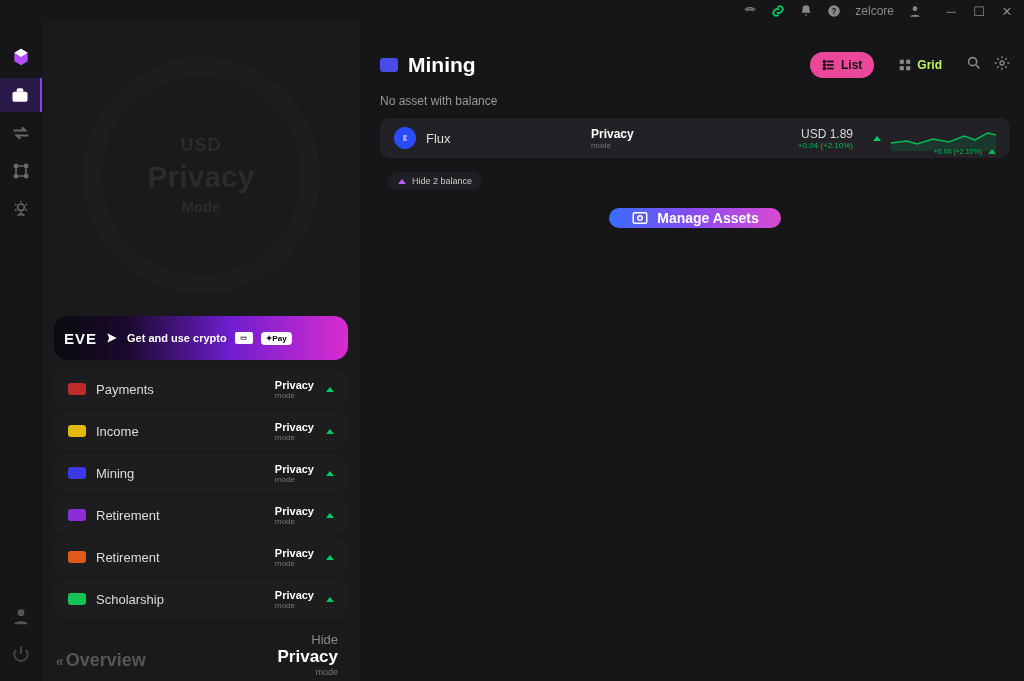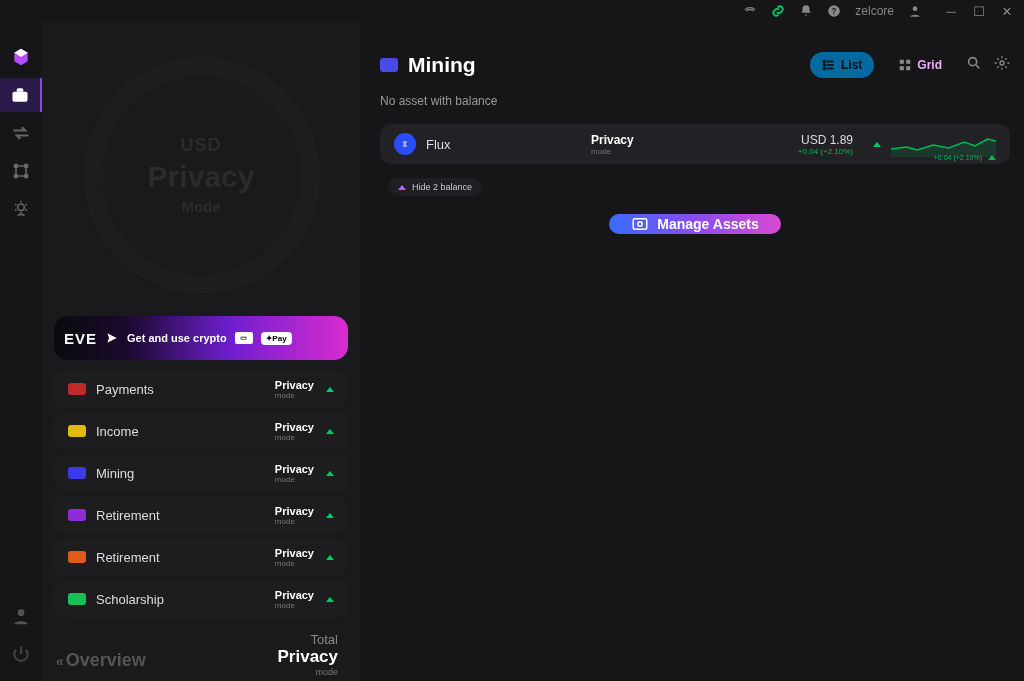--- a/index.html
+++ b/index.html
@@ -39,25 +39,25 @@
 .side-tot .l1 { font-size:13px; color:#888; }
 .side-tot .l2 { font-size:17px; font-weight:700; color:#fff; }
 .side-tot .l3 { font-size:9px; color:#777; }
 .overview { color:#555; font-size:18px; font-weight:600; padding:0 0 10px 6px; display:flex; align-items:center; gap:2px; }
 
 .main { flex:1; padding:30px 14px 0 20px; }
 .mainhdr { display:flex; align-items:center; margin-bottom:16px; }
 .mainhdr .sq { width:18px; height:14px; background:#4a4ae6; border-radius:3px; margin-right:10px; }
 .mainhdr h1 { font-size:21px; color:#fff; font-weight:800; flex:1; }
 .viewtoggle { display:flex; align-items:center; gap:12px; }
-.vbtn { height:26px; padding:0 12px; border-radius:13px; display:flex; align-items:center; gap:5px; font-size:12px; font-weight:700; cursor:pointer; color:#f0abfc; }
-.vbtn.active { background:#0369a1; color:#111;align-items:center; }
+.vbtn { height:26px; padding:0 12px; border-radius:13px; display:flex; align-items:center; gap:5px; font-size:12px; font-weight:700; cursor:pointer; color:#bef264; }
+.vbtn.active { background:#ec4899; color:#111;align-items:center; }
 .vic { color:#888; cursor:pointer; }
 
-.noasset { font-size:12px; color:#999; margin-bottom:16px; }
+.noasset { font-size:12px; color:#999; margin-bottom:10px; }
 
 .assetrow { height:40px; background:#222226; border-radius:10px; display:flex; align-items:center; padding:0 14px; cursor:pointer; }
 .assetrow .aico { width:22px; height:22px; border-radius:50%; background:#2a4cff; display:flex; align-items:center; justify-content:center; margin-right:10px; }
 .assetrow .anm { width:165px; font-size:13px; color:#ddd; }
 .assetrow .apv .p1 { font-size:12px; font-weight:700; color:#fff; }
 .assetrow .apv .p2 { font-size:8px; color:#777; }
 .assetrow .spacer { flex:1; }
 .assetrow .usd { text-align:right; margin-right:20px; }
 .assetrow .usd .u1 { font-size:12px; color:#ddd; }
 .assetrow .usd .u2 { font-size:8px; color:#0b5; }
@@ -241,21 +241,21 @@
 
     <div style="flex:1"></div>
 
     <div style="display:flex;align-items:flex-end;">
       <div class="overview">
         <span style="font-size:14px">«</span>
           <span>Overview</span>
       </div>
       <div style="flex:1"></div>
       <div class="side-tot">
-        <div class="l1">Total</div>
+        <div class="l1">Hide</div>
         <div class="l2">Privacy</div>
         <div class="l3">mode</div>
       </div>
     </div>
   </div>
 
   <div class="main">
     <div class="mainhdr">
       <div class="sq"></div>
       <h1>Mining</h1>

